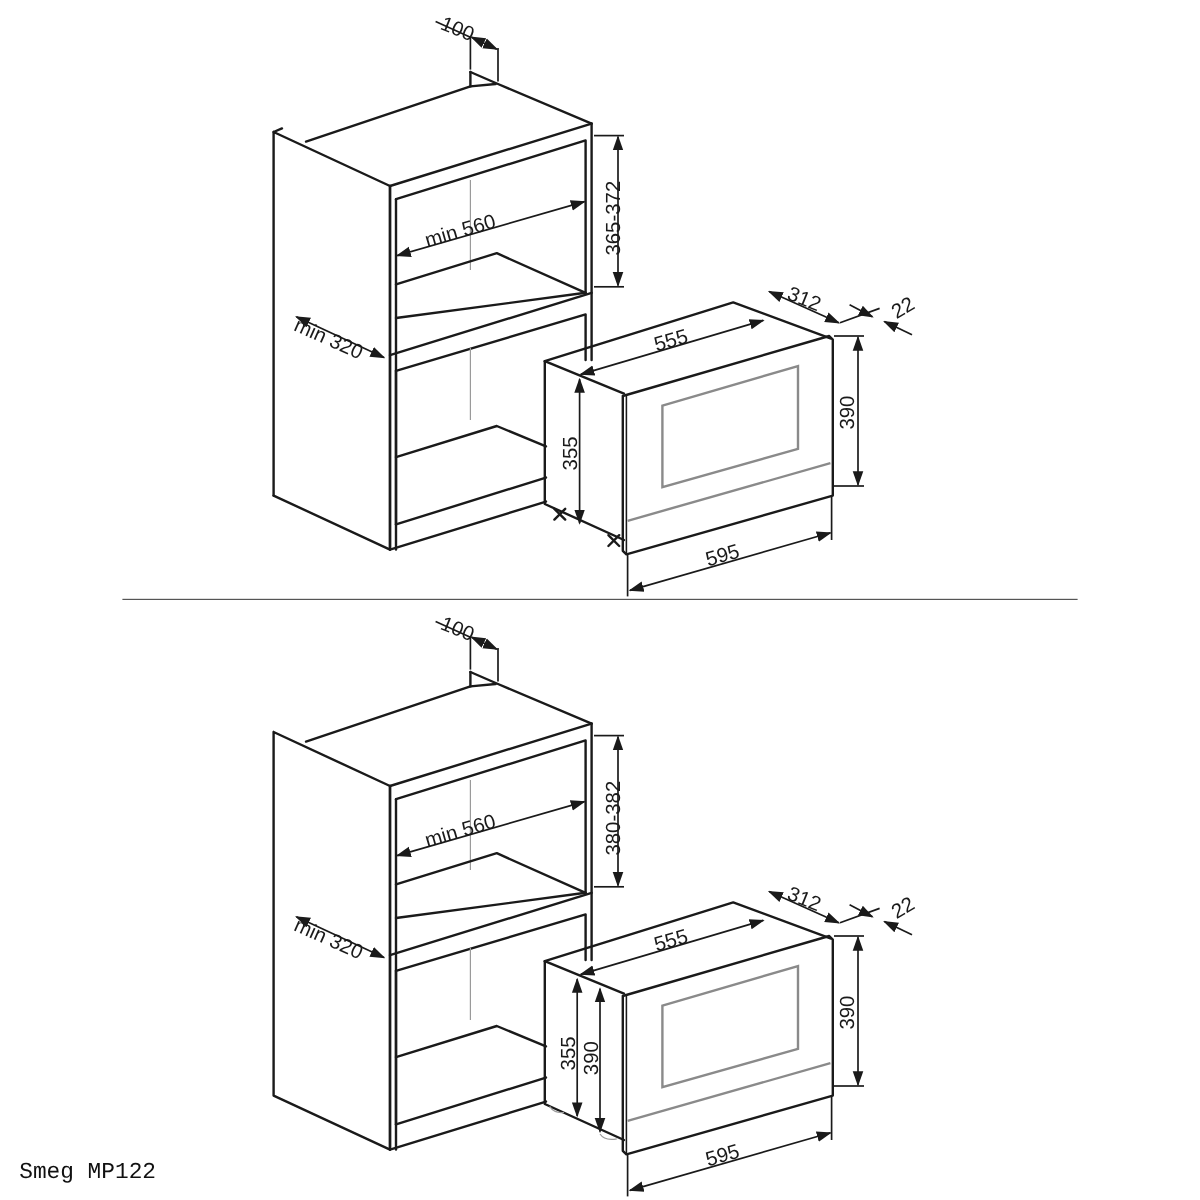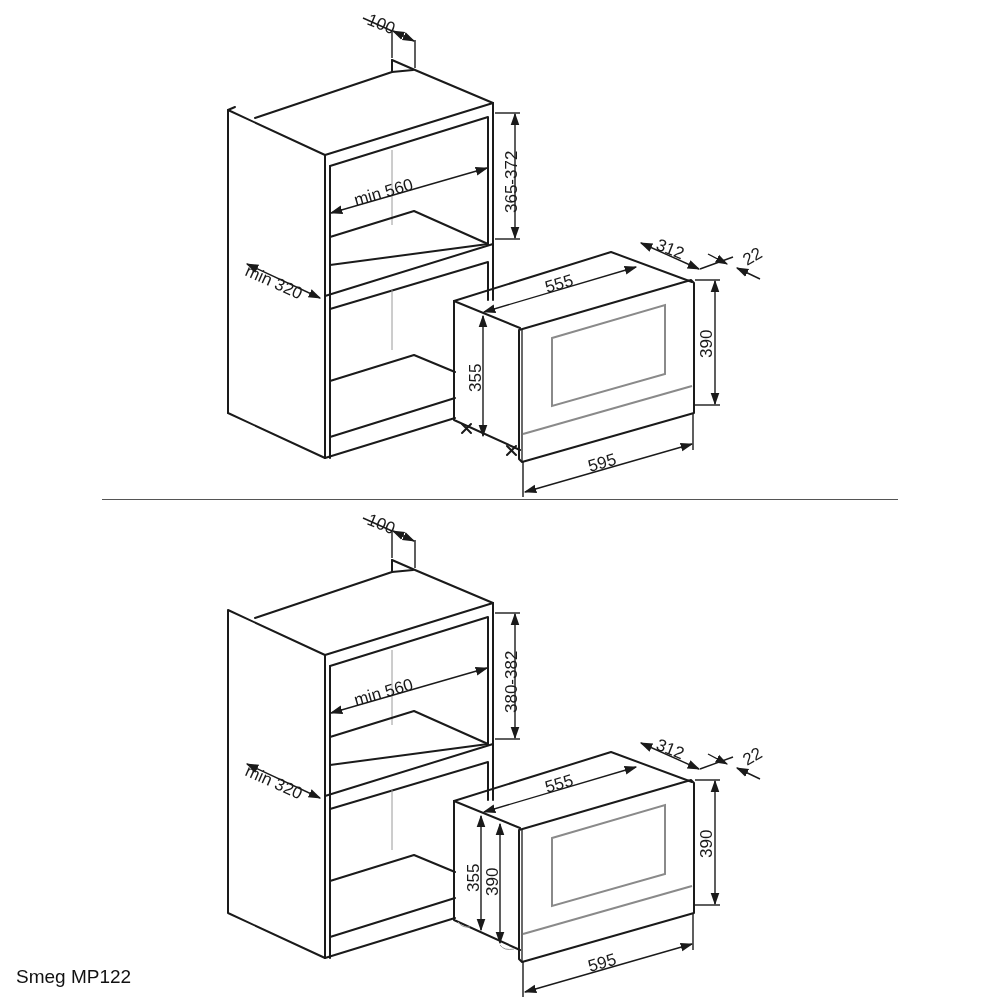--- a/index.html
+++ b/index.html
@@ -4,21 +4,21 @@
 <style>
   html,body{margin:0;padding:0;background:#ffffff;}
   body{width:1000px;height:1000px;position:relative;overflow:hidden;font-family:"Liberation Sans",sans-serif;}
   svg{position:absolute;left:0;top:0;}
   .ln{stroke:#1a1a1a;stroke-width:2;fill:none;stroke-linejoin:round;stroke-linecap:round;}
   .ln1{stroke:#1a1a1a;stroke-width:1.3;fill:none;}
   .thin{stroke:#9a9a9a;stroke-width:1;fill:none;}
   .win{stroke:#8a8a8a;stroke-width:2;fill:none;}
   .dim{stroke:#1a1a1a;stroke-width:1.4;fill:none;}
   .lbl{font-family:"Liberation Sans",sans-serif;font-size:17px;fill:#1a1a1a;}
-  .caption{position:absolute;left:16px;top:966px;font-size:19px;color:#111;font-family:Liberation Sans, sans-serif;}
+  .caption{position:absolute;left:16px;top:966px;font-size:19px;color:#111;font-family:Liberation Mono, monospace;}
   .divider{position:absolute;left:102px;top:499px;width:796px;height:1px;background:#555;}
 </style>
 </head>
 <body>
 
 <svg width="1000" height="1000" viewBox="0 0 1000 1000">
   <defs>
     <marker id="ar" viewBox="0 0 10 10" refX="9" refY="5" markerWidth="9" markerHeight="9" orient="auto-start-reverse">
       <path d="M0,1.5 L10,5 L0,8.5 z" fill="#1a1a1a"></path>
     </marker>

